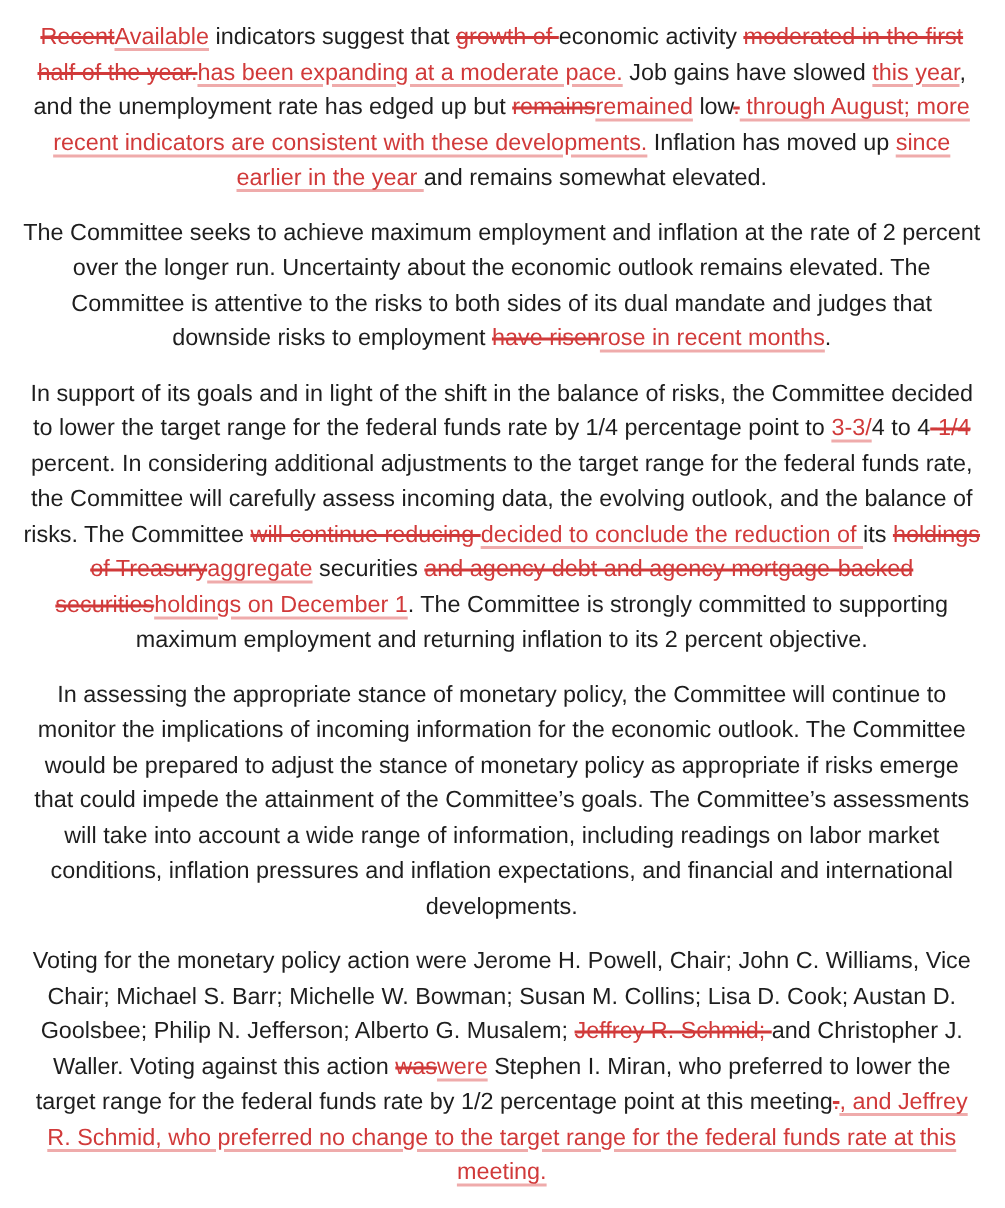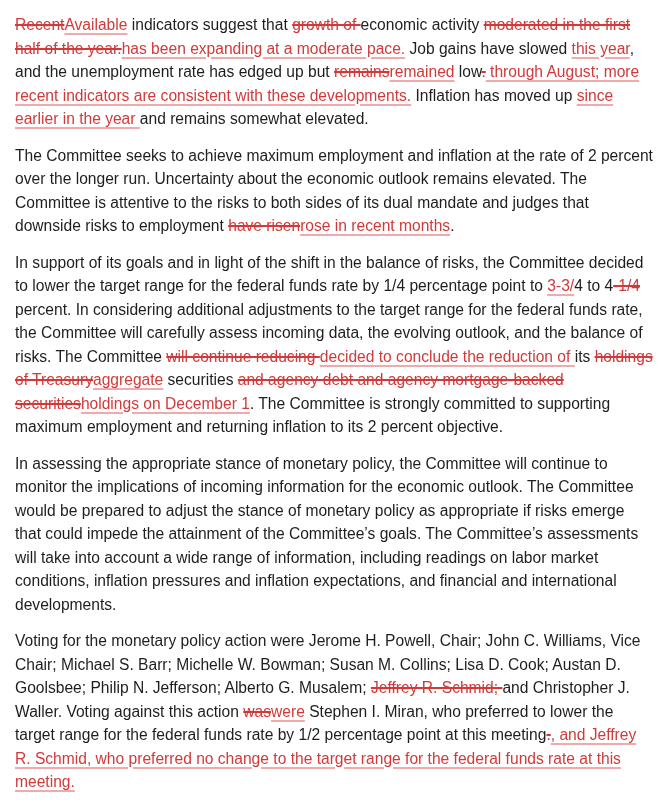--- a/index.html
+++ b/index.html
@@ -20,20 +20,21 @@
   .doc {
     font-family: "Liberation Sans", "DejaVu Sans", sans-serif;
     font-size: 15.6px;
     line-height: 23.5px;
     color: var(--text);
     padding: 13px 16px 20px 15px;
     width: 670px;
   }
   .doc p {
     margin: 0 0 13px 0;
+    text-align: center;
   }
   .doc p:last-child { margin-bottom: 0; }
   .run-normal {
     color: var(--text);
   }
   .run-del {
     color: var(--change);
     text-decoration: line-through;
     text-decoration-thickness: 1.5px;
   }

